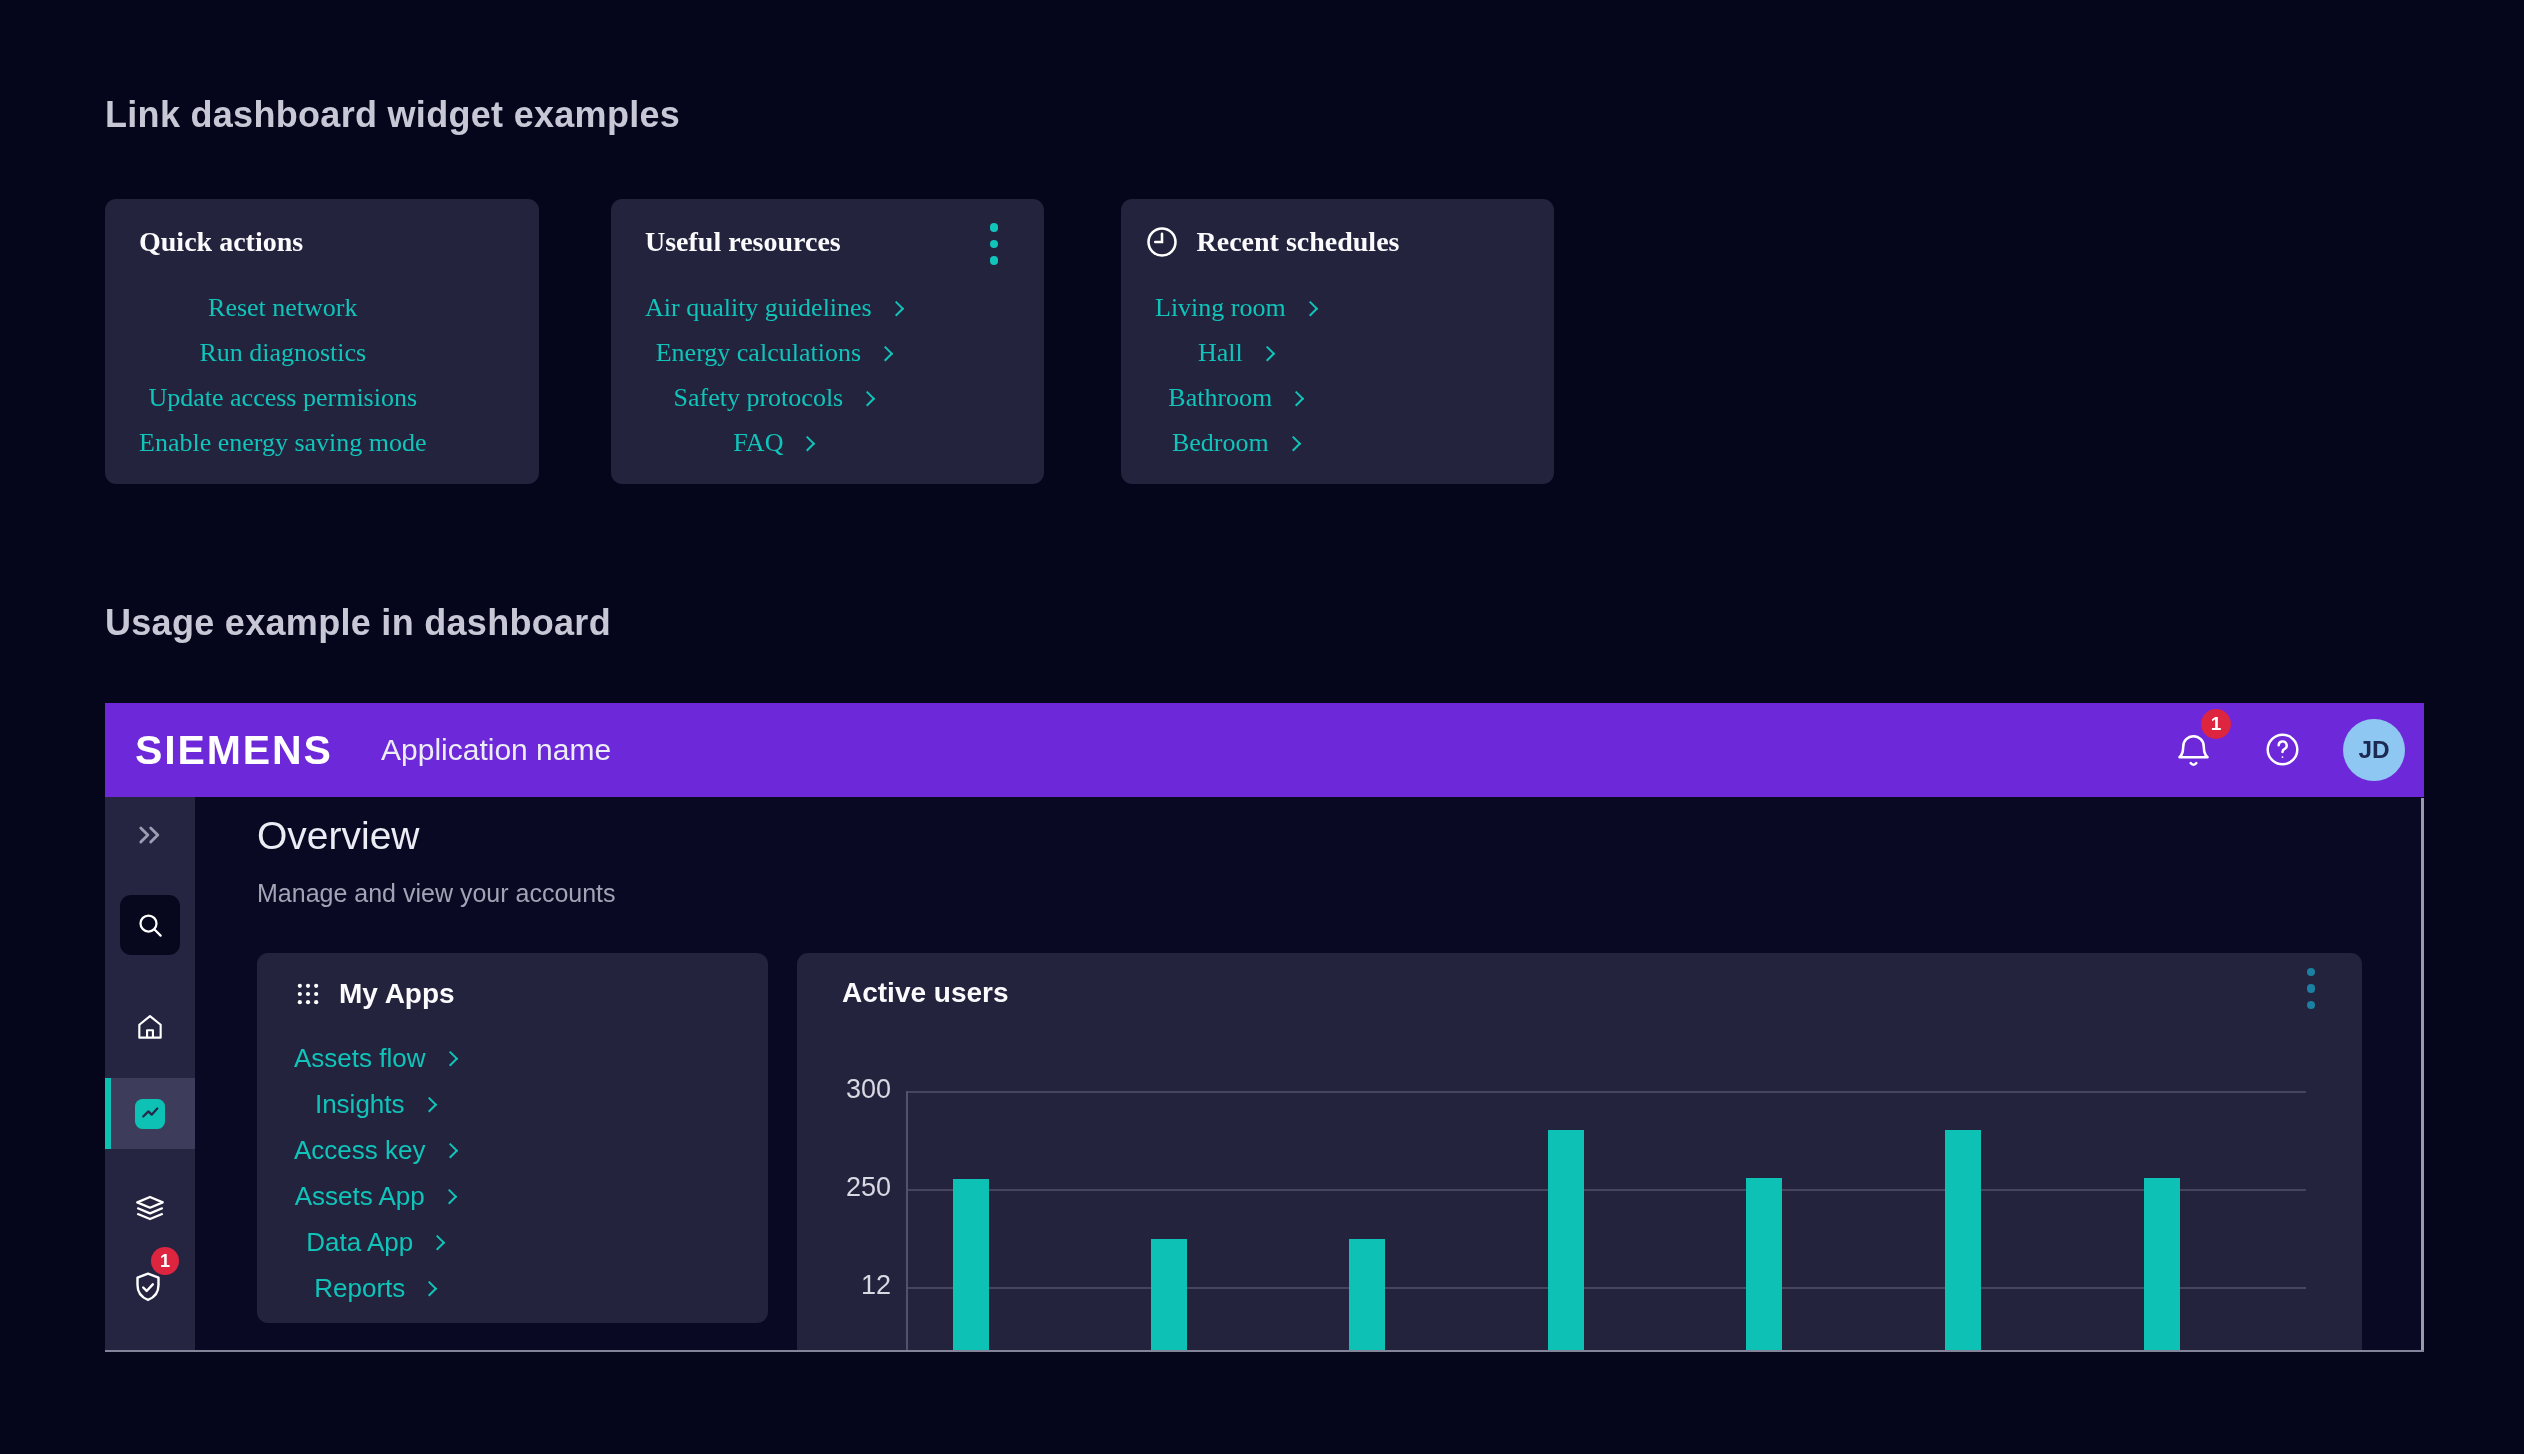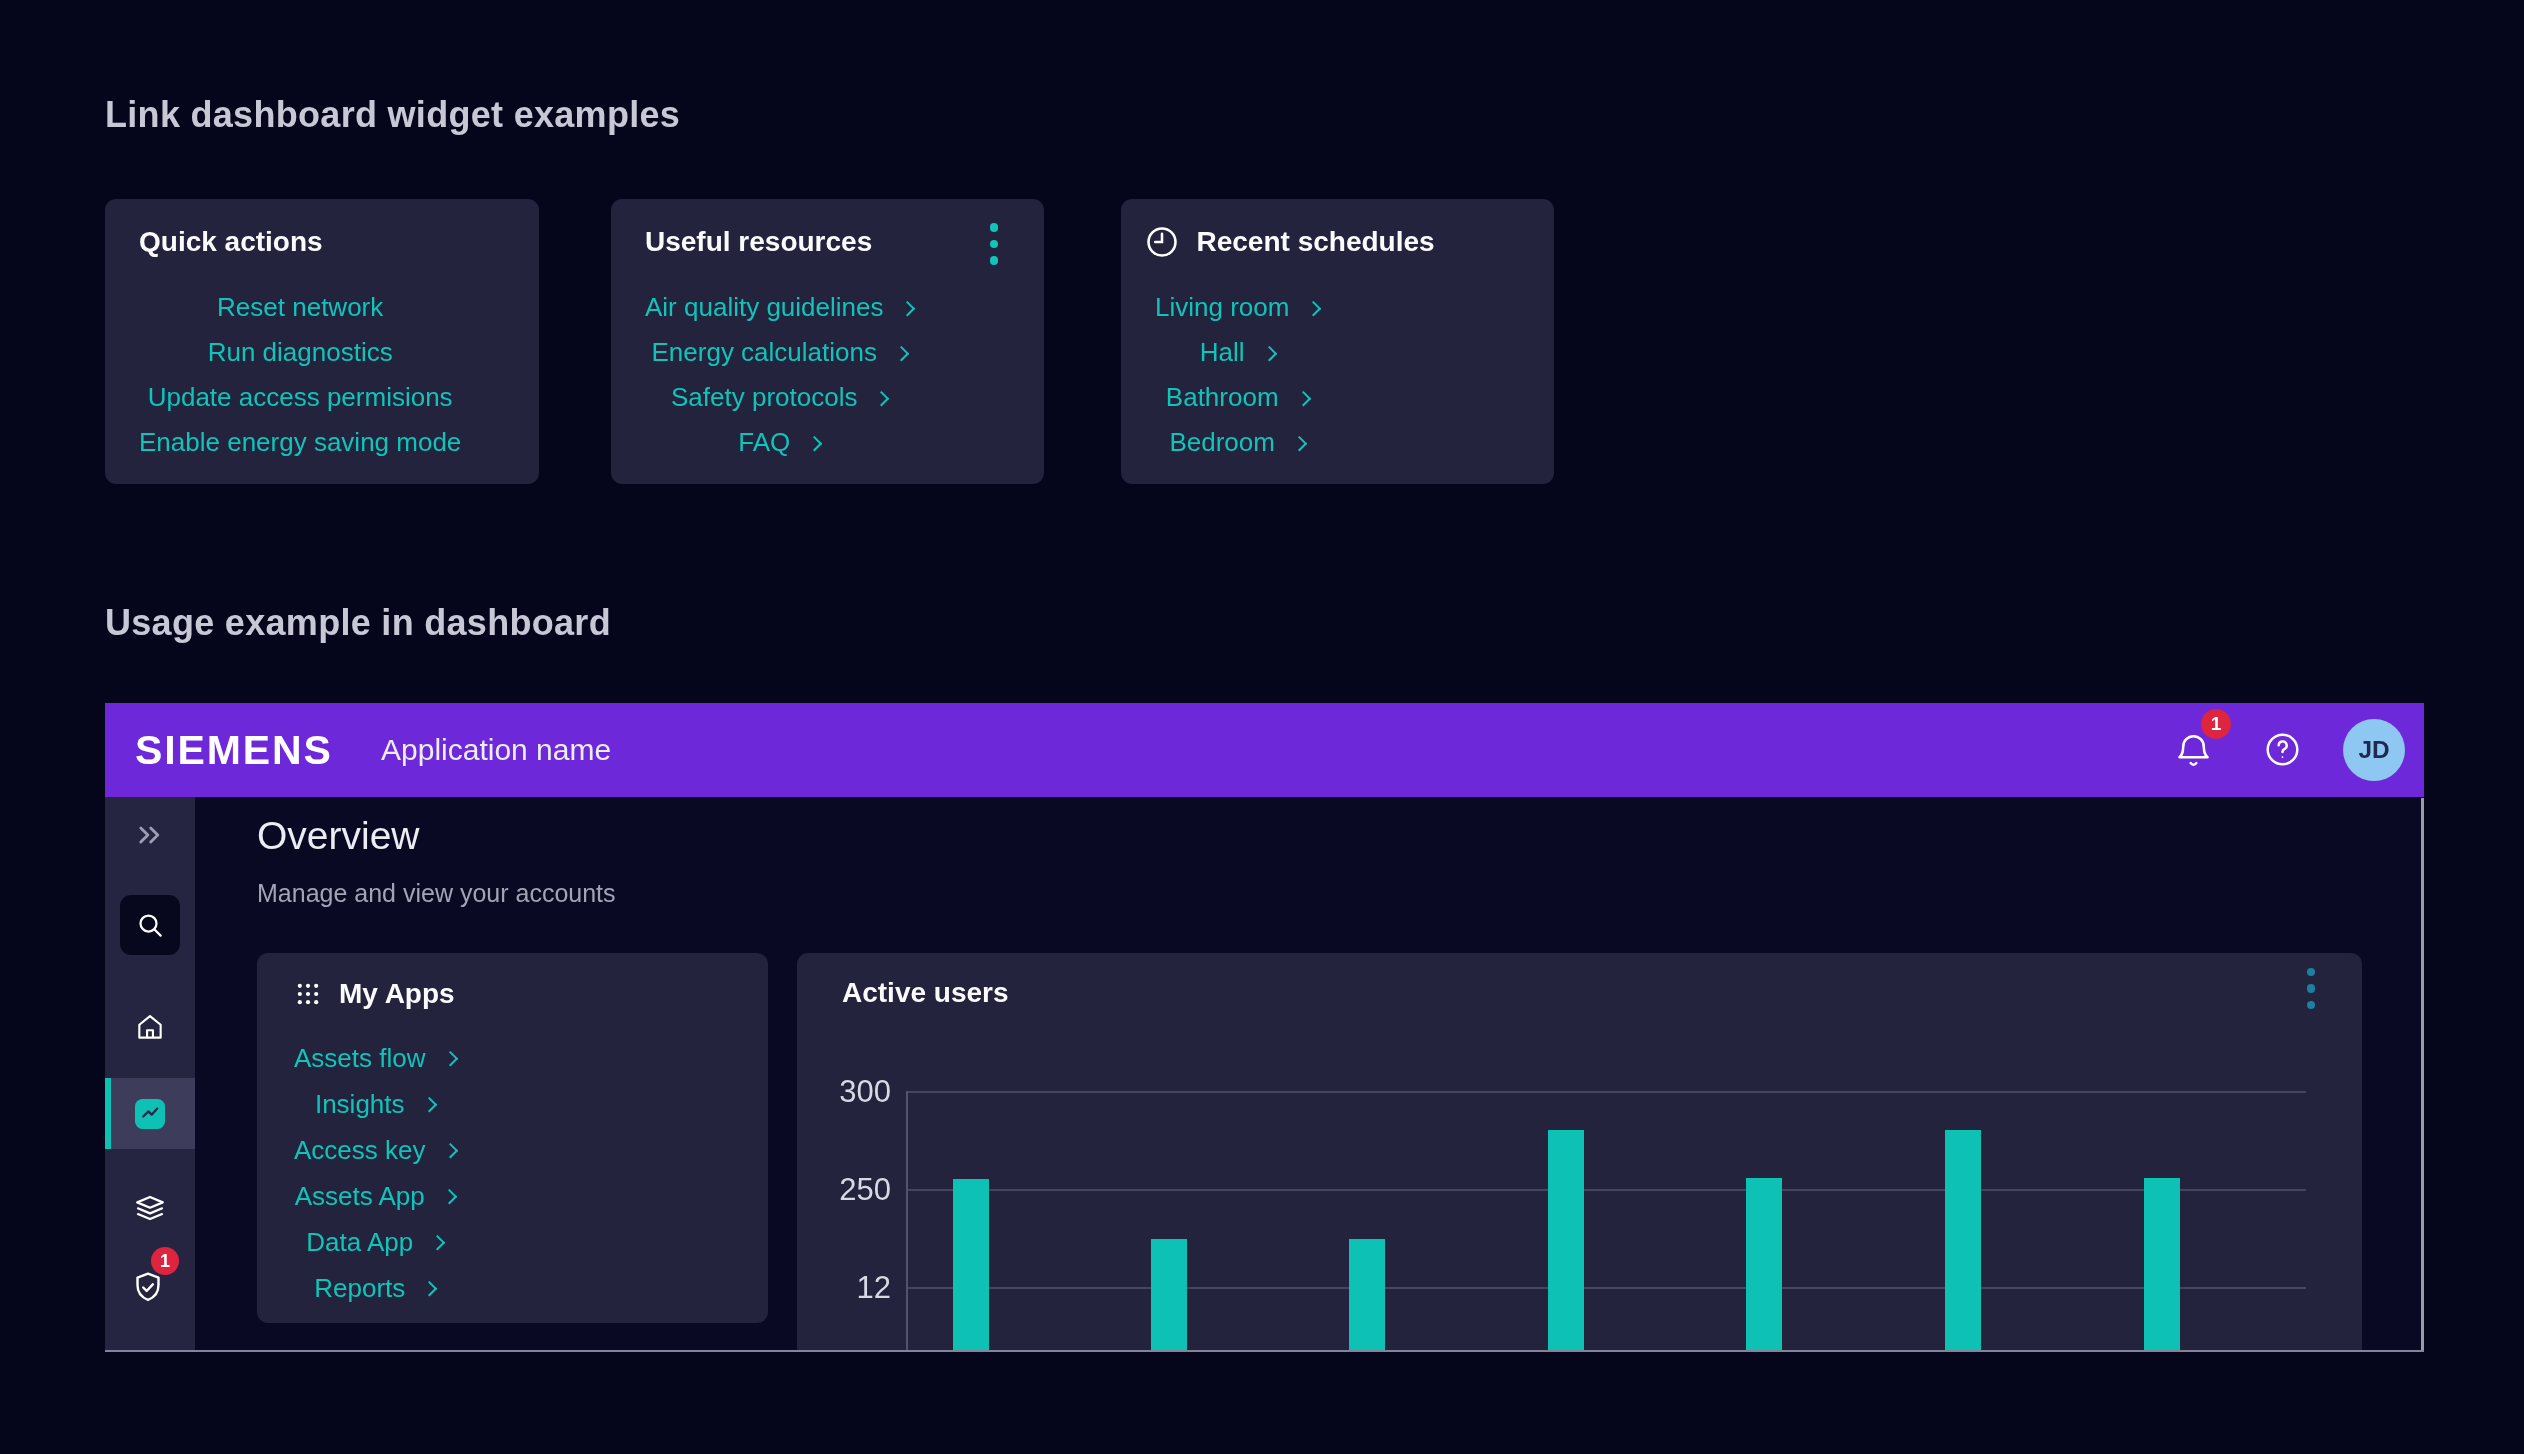--- a/index.html
+++ b/index.html
@@ -3,21 +3,21 @@
 <meta charset="utf-8">
 <style>
   html,body{margin:0;padding:0;background:#05051C;}
   .page{position:relative;width:2525px;height:1455px;background:#05051C;overflow:hidden;
         font-family:"Liberation Sans",sans-serif;padding-left:30px;-webkit-font-smoothing:antialiased;}
   .h-section{position:absolute;left:105px;font-size:36px;font-weight:700;color:#C7C7D6;letter-spacing:0.3px;margin:0;}
   #h-examples{top:94px;}
   #h-usage{top:602px;}
 
   
-  .card{position:absolute;background:#23233D;border-radius:11.2px;}
+  .card{position:absolute;background:#23233D;border-radius:11.2px;font-family:Liberation Serif, serif;}
   #card-quick{left:105px;top:199px;width:434px;height:285px;}
   #card-resources{left:611px;top:199px;width:433px;height:285px;}
   #card-schedules{left:1121px;top:199px;width:433px;height:285px;}
   .card-head{position:absolute;left:34px;top:22.5px;height:41px;display:flex;align-items:center;gap:17px;}
   #card-schedules .card-head{left:22.5px;}
   .card-title{font-size:28px;font-weight:700;color:#FBFBFE;white-space:nowrap;}
   .kebab{position:absolute;right:36px;top:22.5px;width:28px;height:45px;display:flex;flex-direction:column;
          align-items:center;justify-content:space-between;padding:1.9px 0;cursor:pointer;background:none;border:none;}
   .kebab i{width:8.4px;height:8.4px;border-radius:50%;background:#10C4BA;}
   .kebab.blue i{background:#1B80A2;}
@@ -65,21 +65,21 @@
   #myapps-card .links{left:37px;top:82px;}
   #myapps-card .card-link{height:46px;}
 
   #users-card{left:692px;top:250px;width:1565px;height:399px;background:#23233D;border-radius:11.2px 11.2px 0 0;position:absolute;}
   #users-card .card-head{left:45px;top:19px;}
   #users-card .kebab{right:37px;top:13px;}
 
   
   .plot-axis{position:absolute;width:1.9px;background:#52526E;}
   .gridline{position:absolute;height:1.9px;background:#45455F;}
-  .tick-label{position:absolute;width:79px;text-align:right;font-size:31px;color:#D9D9E4;}
+  .tick-label{position:absolute;width:79px;text-align:right;font-size:27px;color:#D9D9E4;}
   .chart-bar{position:absolute;background:#0DC2B5;}
 
   .scroll-line{position:absolute;left:2316px;top:95px;width:2.8px;height:552px;background:#9A9AAC;}
 </style>
 </head>
 <body>
 
 <div class="page">
 
   <h1 class="h-section" id="h-examples">Link dashboard widget examples</h1>

